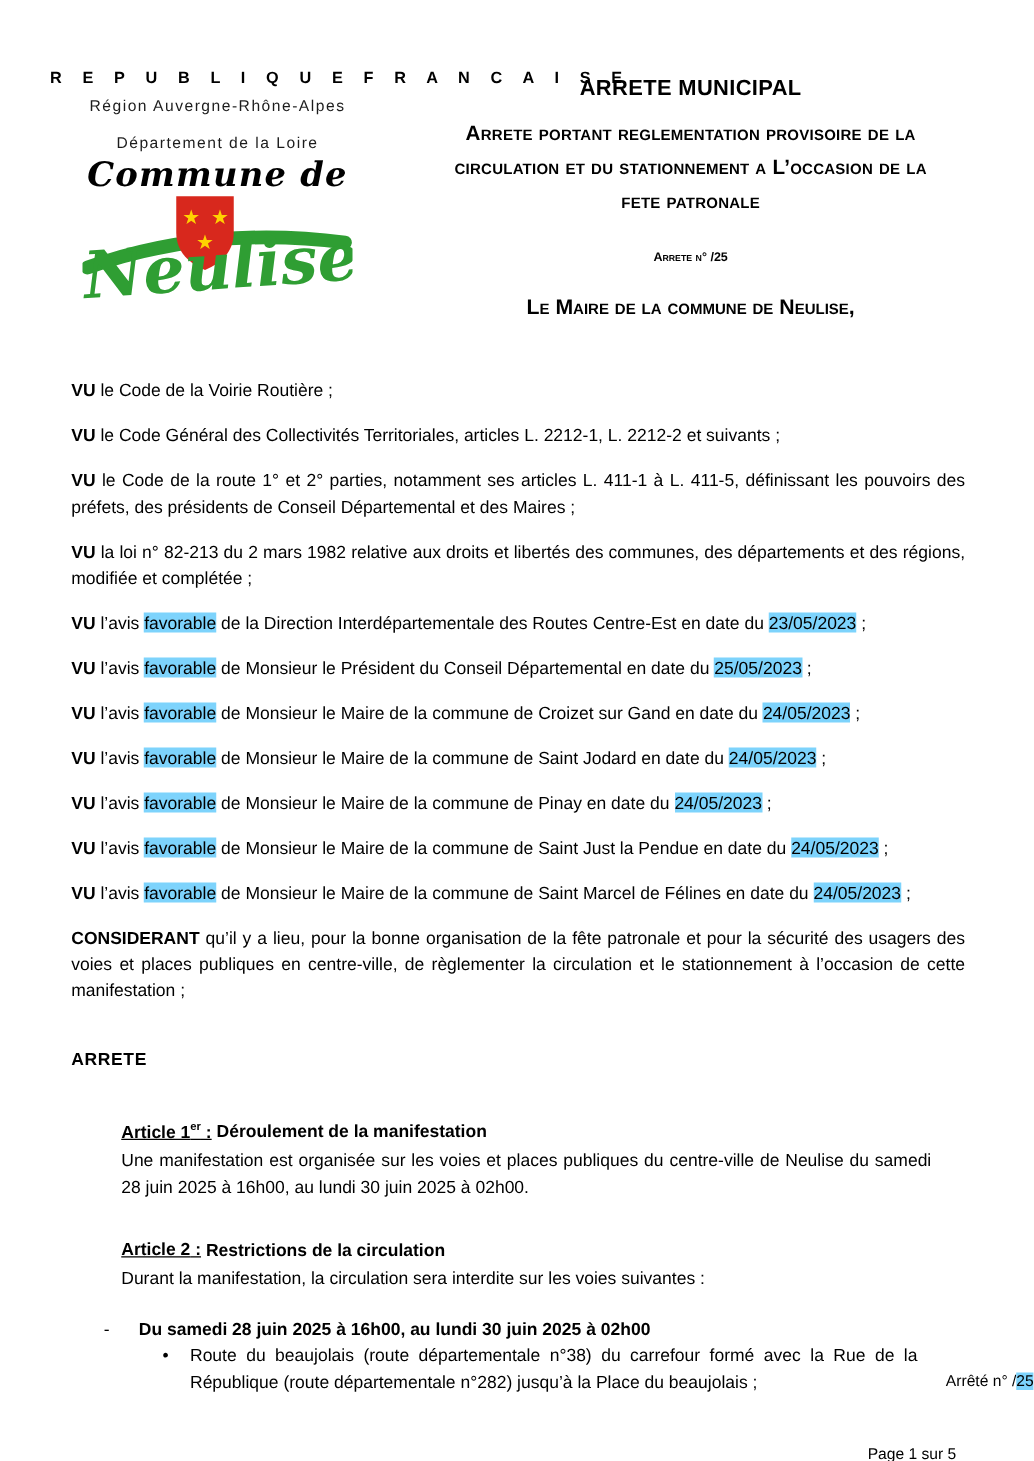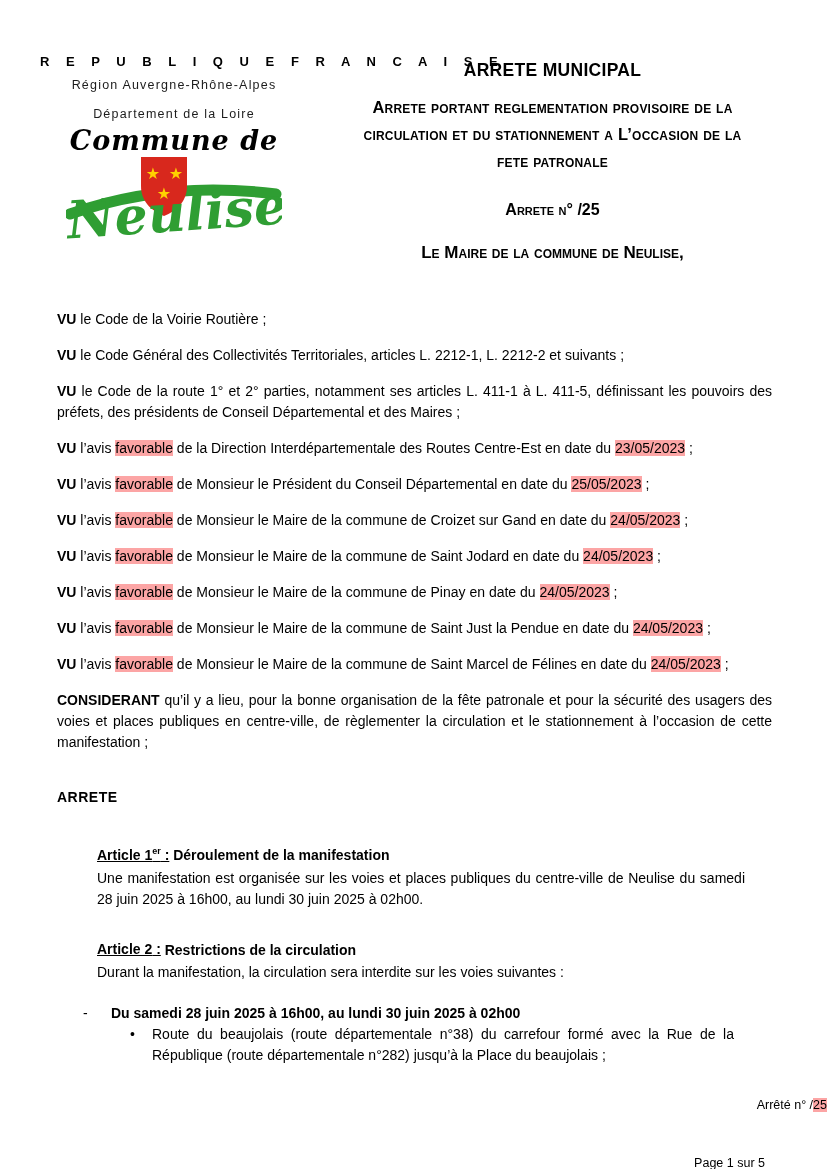--- a/index.html
+++ b/index.html
@@ -15,26 +15,26 @@
   .region   { font-size:12.5px; letter-spacing:1.2px; margin-top:9px; color:#1c1c1c; }
   .dept     { font-size:12.5px; letter-spacing:1.2px; margin-top:15px; color:#1c1c1c; }
   .commune-script { font-family:"DejaVu Serif","Liberation Serif",serif; font-style:italic; font-weight:bold;
     font-size:27px; margin-top:4px; letter-spacing:1px; }
   .logo { margin-top:-2px; }
   
   .title-block { flex:1; text-align:center; padding:6px 4px 0 14px; }
   .main-title { font-size:17.5px; font-weight:bold; letter-spacing:0.3px; }
   .subtitle { font-variant:small-caps; font-weight:bold; font-size:16.5px; line-height:27px;
     margin:13px auto 0; white-space:pre-line; letter-spacing:0.2px; }
-  .arrete-no { font-variant:small-caps; font-weight:bold; font-size:16px; margin-top:26px; }
+  .arrete-no { font-variant:small-caps; font-weight:bold; font-size:10px; margin-top:26px; }
   .maire-line { font-variant:small-caps; font-weight:bold; font-size:17px; margin-top:24px; }
   
   .main { margin:46px 55px 0 57px; }
   .para { margin:0 0 15px 0; line-height:21px; text-align:justify; }
-  mark { background:#fca5a5; color:#000; padding:0; }
+  mark { background:#7dd3fc; color:#000; padding:0; }
   .arrete-h { text-align:left; font-size:14px; font-weight:bold; margin:36px 0 36px 0; letter-spacing:0.5px; }
   .article { margin:0 0 0 40px; }
   .article + .article { margin-top:26px; }
   .art-head { margin:0 0 2px 0; line-height:21px; font-weight:bold; }
   .art-label { text-decoration:underline; font-weight:bold; }
   .art-label sup { font-size:9px; }
   .art-body { margin:0; line-height:21px; text-align:justify; }
   .art-body.narrow { max-width:648px; }
   .dash-row { display:flex; margin:20px 0 0 26px; line-height:21px; }
   .dash { width:28px; flex:none; }
@@ -78,20 +78,21 @@
       <div class="arrete-no">Arrete n° /25</div>
       <div class="maire-line">Le Maire de la commune de Neulise,</div>
     </div>
   </div>
 
   <div class="main">
 
     <p class="para"><b>VU</b> <span>le Code de la Voirie Routière ;</span></p>
     <p class="para"><b>VU</b> <span>le Code Général des Collectivités Territoriales, articles L. 2212-1, L. 2212-2 et suivants ;</span></p>
     <p class="para"><b>VU</b> <span>le Code de la route 1° et 2° parties, notamment ses articles L. 411-1 à L. 411-5, définissant les pouvoirs des préfets, des présidents de Conseil Départemental et des Maires ;</span></p>
+    <p class="para"><b>VU</b> <span>la loi n° 82-213 du 2 mars 1982 relative aux droits et libertés des communes, des départements et des régions, modifiée et complétée ;</span></p>
 
     <p class="para"><b>VU</b> <span>l’avis</span> <mark>favorable</mark> <span>de la Direction Interdépartementale des Routes Centre-Est en date du</span> <mark>23/05/2023</mark> <span>;</span></p>
     <p class="para"><b>VU</b> <span>l’avis</span> <mark>favorable</mark> <span>de Monsieur le Président du Conseil Départemental en date du</span> <mark>25/05/2023</mark> <span>;</span></p>
     <p class="para"><b>VU</b> <span>l’avis</span> <mark>favorable</mark> <span>de Monsieur le Maire de la commune de Croizet sur Gand en date du</span> <mark>24/05/2023</mark> <span>;</span></p>
     <p class="para"><b>VU</b> <span>l’avis</span> <mark>favorable</mark> <span>de Monsieur le Maire de la commune de Saint Jodard en date du</span> <mark>24/05/2023</mark> <span>;</span></p>
     <p class="para"><b>VU</b> <span>l’avis</span> <mark>favorable</mark> <span>de Monsieur le Maire de la commune de Pinay en date du</span> <mark>24/05/2023</mark> <span>;</span></p>
     <p class="para"><b>VU</b> <span>l’avis</span> <mark>favorable</mark> <span>de Monsieur le Maire de la commune de Saint Just la Pendue en date du</span> <mark>24/05/2023</mark> <span>;</span></p>
     <p class="para"><b>VU</b> <span>l’avis</span> <mark>favorable</mark> <span>de Monsieur le Maire de la commune de Saint Marcel de Félines en date du</span> <mark>24/05/2023</mark> <span>;</span></p>
 
     <p class="para"><b>CONSIDERANT</b> <span>qu’il y a lieu, pour la bonne organisation de la fête patronale et pour la sécurité des usagers des voies et places publiques en centre-ville, de règlementer la circulation et le stationnement à l’occasion de cette manifestation ;</span></p>

